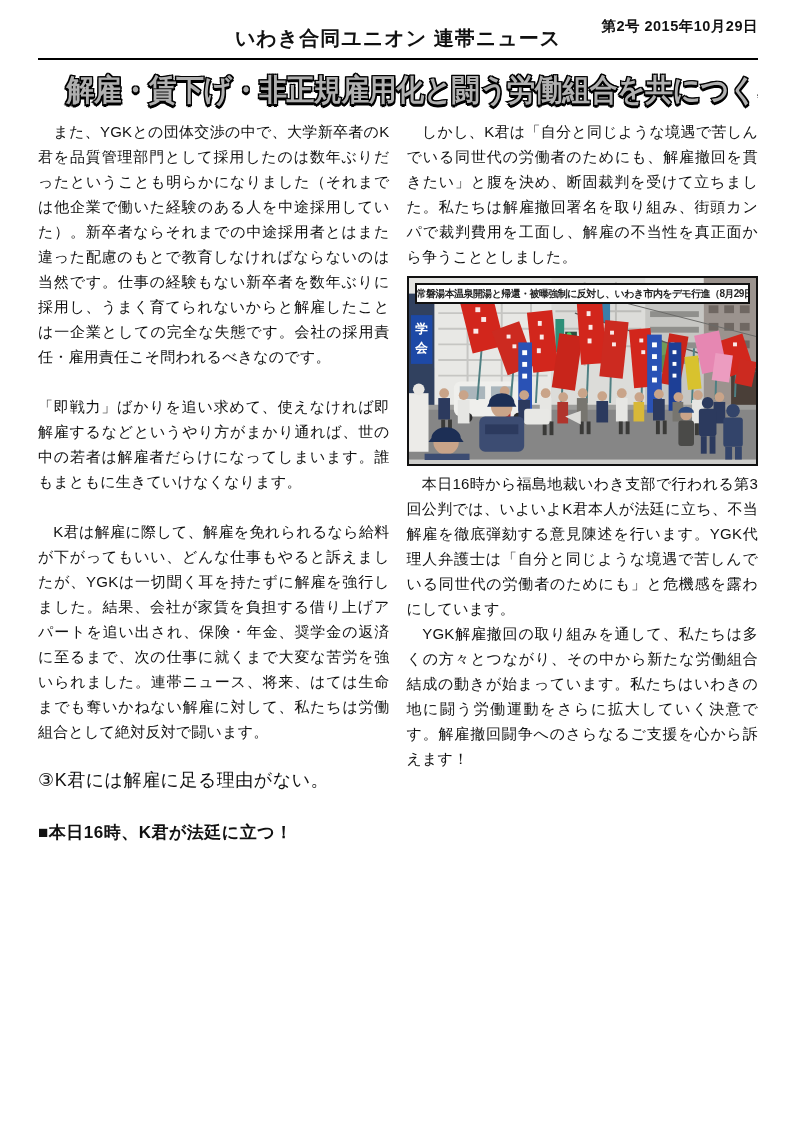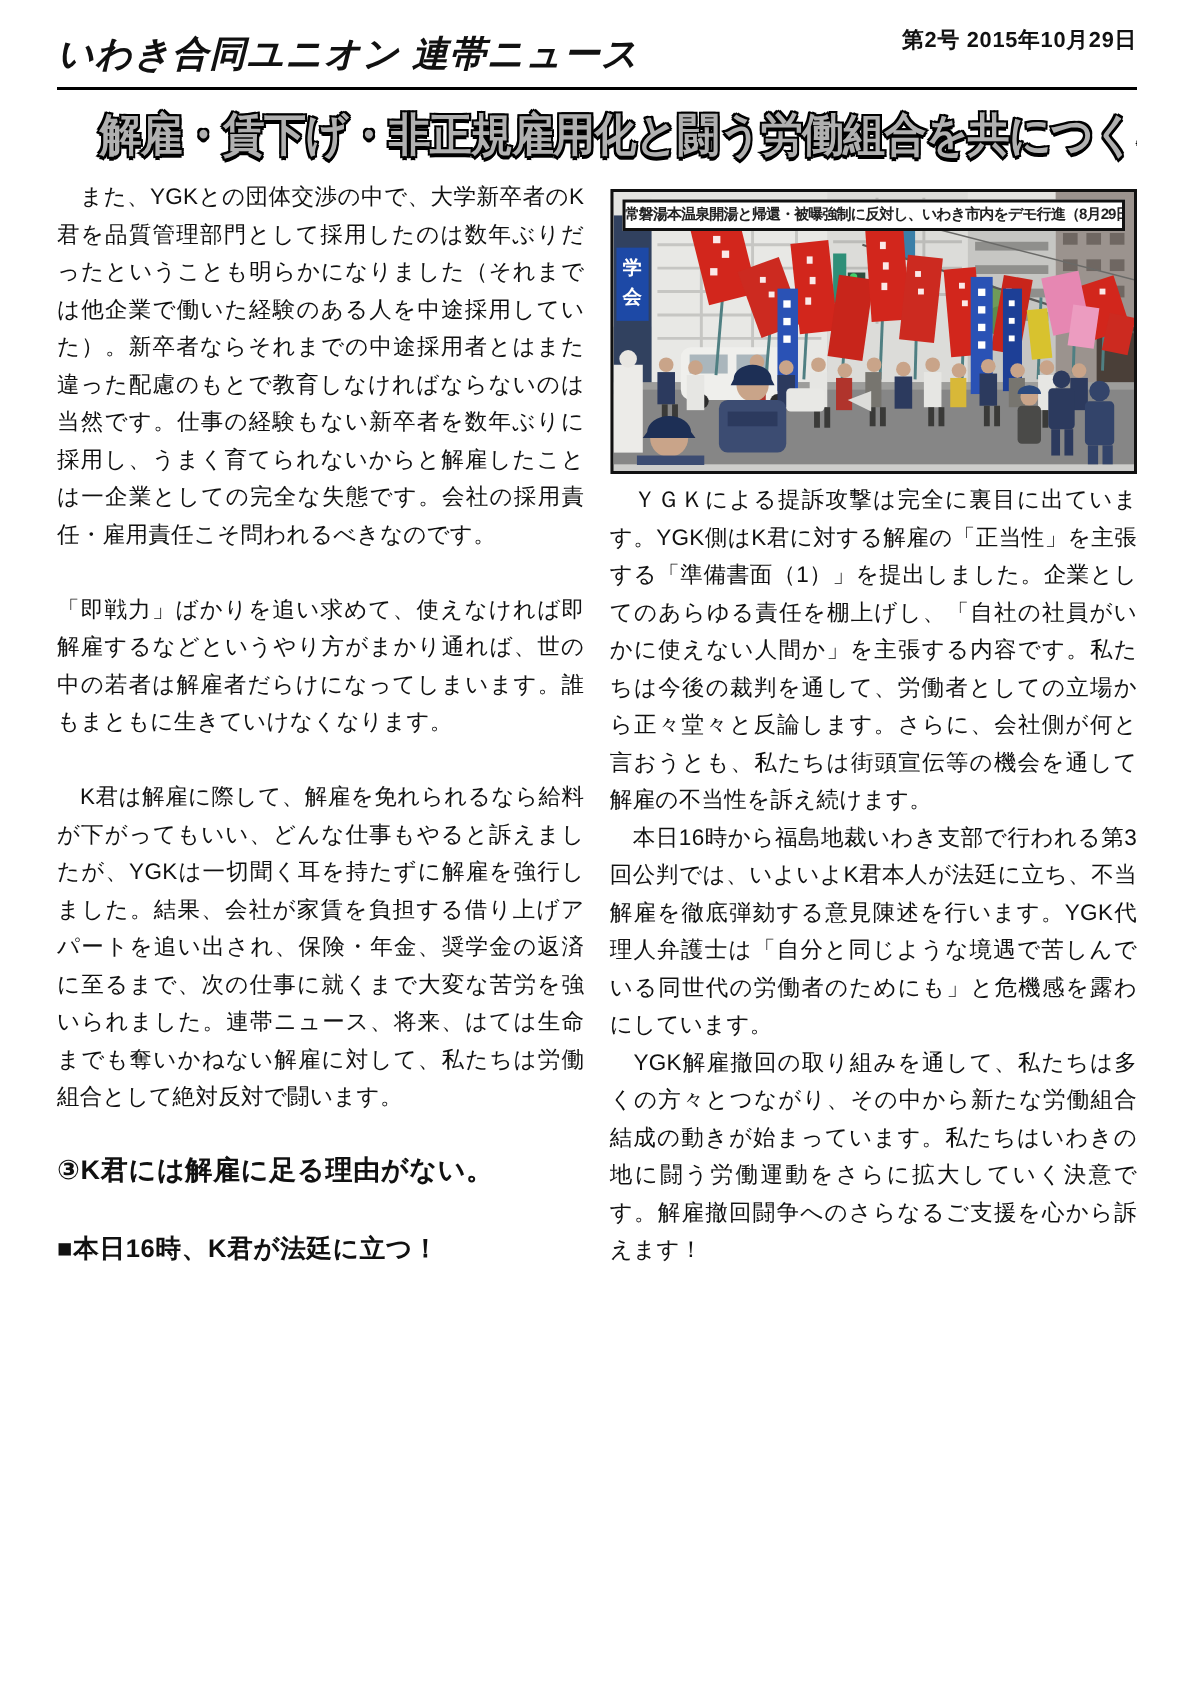--- a/index.html
+++ b/index.html
@@ -8,21 +8,21 @@
     font-family:"Liberation Sans","DejaVu Sans",sans-serif;
     color:#111;
     -webkit-font-smoothing:antialiased;
   }
   .page{padding:22px 36px 0 38px;position:relative;}
 
   
   .masthead{position:relative;height:36px;border-bottom:2px solid #000;}
   .masthead-title{
     position:absolute;left:0;right:0;bottom:6px;
-    text-align:left;font-size:24px;font-weight:bold;letter-spacing:1px;font-style:italic;
+    text-align:center;font-size:20px;font-weight:bold;letter-spacing:1px;
   }
   .masthead-issue{
     position:absolute;right:0;bottom:22px;
     font-size:14.5px;font-weight:bold;letter-spacing:0.5px;
   }
 
   
   .headline-wrap{margin:10px 0 8px;text-align:center;overflow:hidden;}
   .headline{
     display:inline-block;white-space:nowrap;
@@ -38,21 +38,21 @@
     transform-origin:center;
     letter-spacing:-0.5px;
   }
 
   
   .columns{display:flex;gap:17px;margin-top:4px;}
   .col{width:352px;font-size:15px;line-height:25px;text-align:justify;letter-spacing:0.2px;}
   .col p{margin:0;}
   .col p.gap-after{margin-bottom:25px;}
   .sec-heading{
-    font-size:18px;font-weight:bold;margin:24px 0 5px;letter-spacing:0.5px;
+    font-size:18px;font-weight:normal;margin:24px 0 5px;letter-spacing:0.5px;
   }
   .sub-heading{
     font-size:17px;font-weight:bold;margin:27px 0 8px;letter-spacing:0.5px;
   }
 
   
   .photo-frame{
     position:relative;margin:7px 0 5px;height:186px;
     border:2px solid #111;background:#cdcdcb;overflow:hidden;
   }
@@ -83,20 +83,21 @@
     <div class="col left">
       <p class="gap-after">　また、YGKとの団体交渉の中で、大学新卒者のK君を品質管理部門として採用したのは数年ぶりだったということも明らかになりました（それまでは他企業で働いた経験のある人を中途採用していた）。新卒者ならそれまでの中途採用者とはまた違った配慮のもとで教育しなければならないのは当然です。仕事の経験もない新卒者を数年ぶりに採用し、うまく育てられないからと解雇したことは一企業としての完全な失態です。会社の採用責任・雇用責任こそ問われるべきなのです。</p>
       <p class="gap-after">「即戦力」ばかりを追い求めて、使えなければ即解雇するなどというやり方がまかり通れば、世の中の若者は解雇者だらけになってしまいます。誰もまともに生きていけなくなります。</p>
       <p>　K君は解雇に際して、解雇を免れられるなら給料が下がってもいい、どんな仕事もやると訴えましたが、YGKは一切聞く耳を持たずに解雇を強行しました。結果、会社が家賃を負担する借り上げアパートを追い出され、保険・年金、奨学金の返済に至るまで、次の仕事に就くまで大変な苦労を強いられました。連帯ニュース、将来、はては生命までも奪いかねない解雇に対して、私たちは労働組合として絶対反対で闘います。</p>
       <div class="sec-heading">③K君には解雇に足る理由がない。</div>
       <div class="sub-heading">■本日16時、K君が法廷に立つ！</div>
 
     </div>
 
     <div class="col right">
+      <p>　しかし、K君は「自分と同じような境遇で苦しんでいる同世代の労働者のためにも、解雇撤回を貫きたい」と腹を決め、断固裁判を受けて立ちました。私たちは解雇撤回署名を取り組み、街頭カンパで裁判費用を工面し、解雇の不当性を真正面から争うこととしました。</p>
 
       <div class="photo-frame">
         <svg viewBox="0 0 356 186" preserveAspectRatio="none">
 
           <rect x="0" y="0" width="356" height="92" fill="#e4e4e1"></rect>
 
           <rect x="26" y="4" width="120" height="128" fill="#e8e8e5"></rect>
           <g stroke="#c6c6c3" stroke-width="2">
             <line x1="30" y1="20" x2="142" y2="20"></line>
               <line x1="30" y1="36" x2="142" y2="36"></line>
@@ -323,18 +324,17 @@
                 <rect x="334" y="173" width="7" height="13"></rect>
             </g>
             <circle cx="284" cy="140" r="6" fill="#c9a489"></circle>
             <path d="M276 138 a8 6 0 0 1 16 0 z" fill="#2c4a7e"></path>
             <rect x="276" y="146" width="16" height="26" rx="3" fill="#4a4a48"></rect>
           </g>
         </svg>
         <div class="photo-caption">常磐湯本温泉開湯と帰還・被曝強制に反対し、いわき市内をデモ行進（8月29日）</div>
       </div>
 
-      <p>　ＹＧＫによる提訴攻撃は完全に裏目に出ています。YGK側はK君に対する解雇の「正当性」を主張する「準備書面（1）」を提出しました。企業としてのあらゆる責任を棚上げし、「自社の社員がいかに使えない人間か」を主張する内容です。私たちは今後の裁判を通して、労働者としての立場から正々堂々と反論します。さらに、会社側が何と言おうとも、私たちは街頭宣伝等の機会を通して解雇の不当性を訴え続けます。</p>
       <p>　本日16時から福島地裁いわき支部で行われる第3回公判では、いよいよK君本人が法廷に立ち、不当解雇を徹底弾劾する意見陳述を行います。YGK代理人弁護士は「自分と同じような境遇で苦しんでいる同世代の労働者のためにも」と危機感を露わにしています。</p>
       <p>　YGK解雇撤回の取り組みを通して、私たちは多くの方々とつながり、その中から新たな労働組合結成の動きが始まっています。私たちはいわきの地に闘う労働運動をさらに拡大していく決意です。解雇撤回闘争へのさらなるご支援を心から訴えます！</p>
     </div>
   </div>
 </div>
 
 </body></html>

